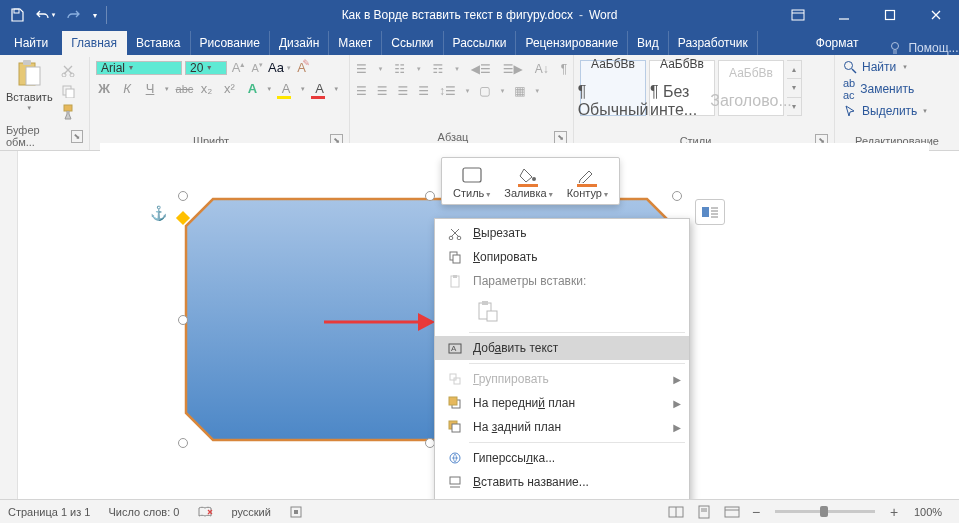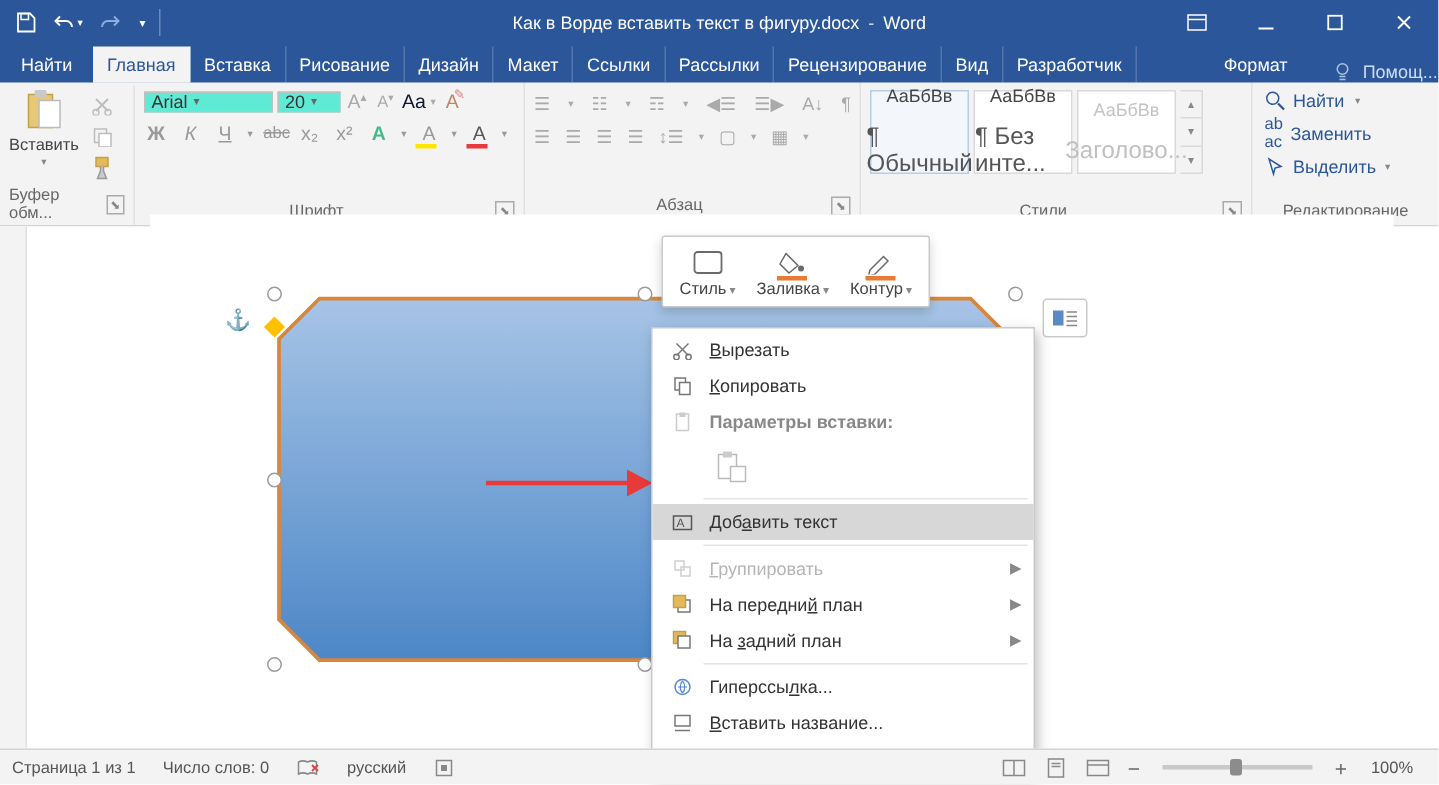--- a/index.html
+++ b/index.html
@@ -87,21 +87,21 @@
 
 .ctx { position:absolute; left:434px; top:218px; width:256px; background:#fff; border:1px solid #c9c9c9; box-shadow:2px 3px 8px rgba(0,0,0,.25); font-size:12px; color:#333; padding:2px 0; }
 .ctx-row { height:24px; display:flex; align-items:center; padding:0 22px 0 8px; position:relative; }
 .ctx-row.highlight { background:#d7d7d7; }
 .ctx-row.disabled { color:#b5b5b5; }
 .ctx-ico { width:24px; display:flex; align-items:center; justify-content:center; margin-right:6px; color:#6b6b6b; }
 .ctx-row.disabled .ctx-ico { color:#cfcfcf; }
 .ctx-label .ul { text-decoration:underline; }
 .ctx-sub { position:absolute; right:8px; font-size:10px; color:#888; }
 .ctx-sep { height:1px; background:#e4e4e4; margin:3px 4px 3px 34px; }
-.ctx-header { color:#888; font-size:12px;font-weight:bold; }
+.ctx-header { color:#888; font-size:12px; }
 .paste-opt-row { height:36px; padding-left:38px; display:flex; align-items:center; }
 .paste-opt { width:28px; height:28px; border:1px solid transparent; display:flex; align-items:center; justify-content:center; border-radius:2px; }
 
 
 .status { position:absolute; left:0; right:0; bottom:0; height:24px; background:#f3f3f3; border-top:1px solid #d4d4d4; display:flex; align-items:center; font-size:11px; color:#555; padding:0 8px; }
 .status-sec { display:flex; align-items:center; gap:6px; margin-right:18px; }
 .status .views { margin-left:auto; display:flex; align-items:center; gap:2px; }
 .view-btn { width:26px; height:20px; display:flex; align-items:center; justify-content:center; color:#777; }
 .slider { width:100px; height:3px; background:#c9c9c9; margin:0 8px; position:relative; }
 .slider::before{content:"";position:absolute;left:45%;top:-4px;width:8px;height:11px;background:#8c8c8c;border-radius:2px;}

